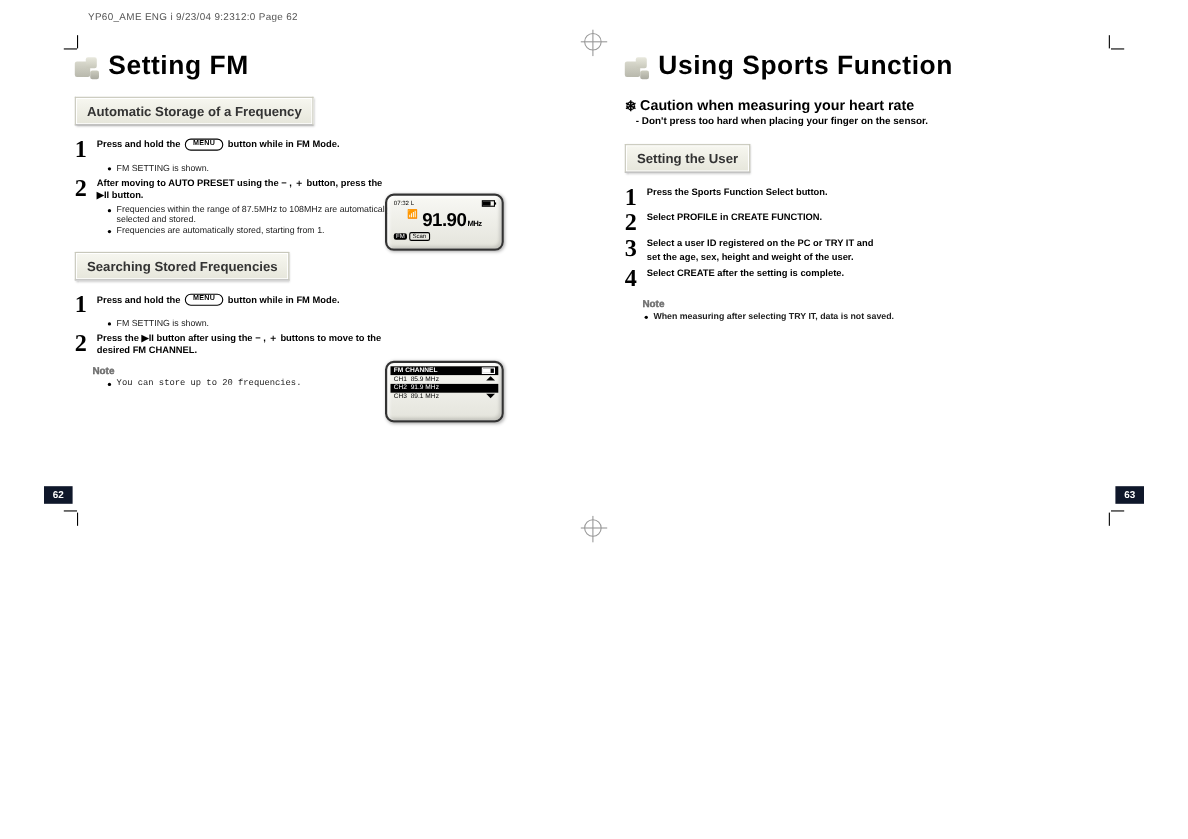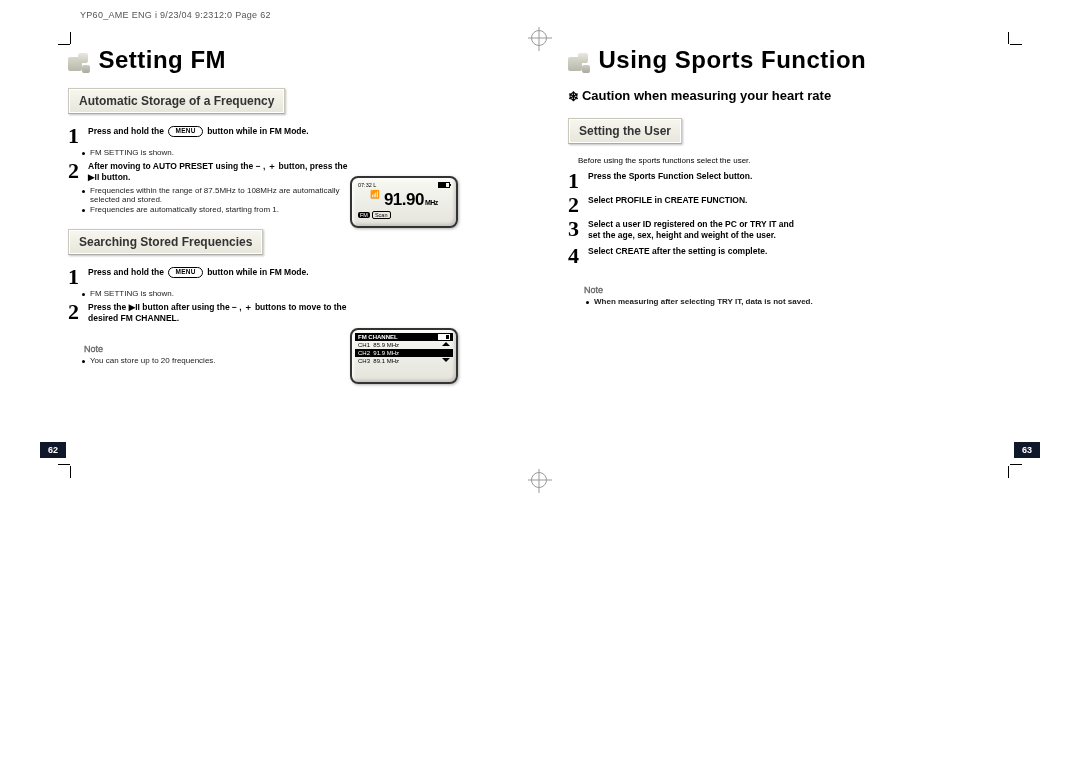--- a/index.html
+++ b/index.html
@@ -103,38 +103,38 @@
     border:1px solid #000;
     border-radius: 7px;
     font-size:6.5px;
     vertical-align:middle;
     letter-spacing:0.3px;
     font-weight:bold;
     margin:0 2px;
   }
   .sym { font-family: Arial; font-weight:bold; }
   .bullets {
-    margin-left: 14px;
+    margin-left: 30px;
     max-width:270px;
   }
   .bullets li {
     font-size: 8px;
     list-style:none;
     position:relative;
     padding-left:8px;
     margin:1px 0;
     color:#222;
   }
   .bullets li::before{
     content:""; position:absolute; left:0; top:4px; width:3px; height:3px; background:#000; border-radius:50%;
   }
   .note-label{
-    font-size:9px; font-weight:normal; color:#777;
+    font-size:9px; font-weight:bold; color:#777;
     text-shadow: 0.5px 0.5px 0 #fff, -0.5px -0.5px 0 #fff;
-    margin: 20px 0 2px 16px;
+    margin: 8px 0 2px 16px;
     -webkit-text-stroke: 0.3px #555;
   }
   .caution-head{
     font-size:13px; font-weight:bold; margin-bottom:0;
   }
   .caution-list{
     font-size:9px; font-weight:bold; margin-left:10px; margin-bottom:14px; line-height:1.4;
   }
   .caution-list div::before{content:"- ";}
   .intro{font-size:8px; margin:4px 0 6px 10px;}
@@ -287,41 +287,41 @@
         <div class="row sel">
             <span><span>CH2</span>&nbsp;&nbsp;<span>91.9 MHz</span></span>
           </div>
         <div class="row">
             <span><span>CH3</span>&nbsp;&nbsp;<span>89.1 MHz</span></span>
             <span class="tri dn"></span>
           </div>
       </div>
 
       <div class="note-label">Note</div>
-      <ul class="bullets" style="">
+      <ul class="bullets" style="font-family:Liberation Mono, monospace;">
         <li>You can store up to 20 frequencies.</li>
       </ul>
 
       <div class="pgnum left">62</div>
     </div>
 
     <div class="page right-col">
       <div>
         <span class="title-deco"><span class="sq a"></span><span class="sq b"></span><span class="sq c"></span></span>
         <span class="page-title">Using Sports Function</span>
       </div>
 
       <div class="caution-head">
         <span class="snow">❄</span><span>Caution when measuring your heart rate</span>
       </div>
       <div class="caution-list">
+        <div>Don't press too hard when placing your finger on the sensor.</div>
       </div>
 
       <div class="section-label">Setting the User</div>
-      <div class="intro">Before using the sports functions select the user.</div>
 
       <div class="step">
         <div class="step-num">1</div>
         <div class="step-text"><span>Press the Sports Function Select      button.</span></div>
       </div>
       <div class="step">
         <div class="step-num">2</div>
         <div class="step-text">Select PROFILE in CREATE FUNCTION.</div>
       </div>
       <div class="step">

